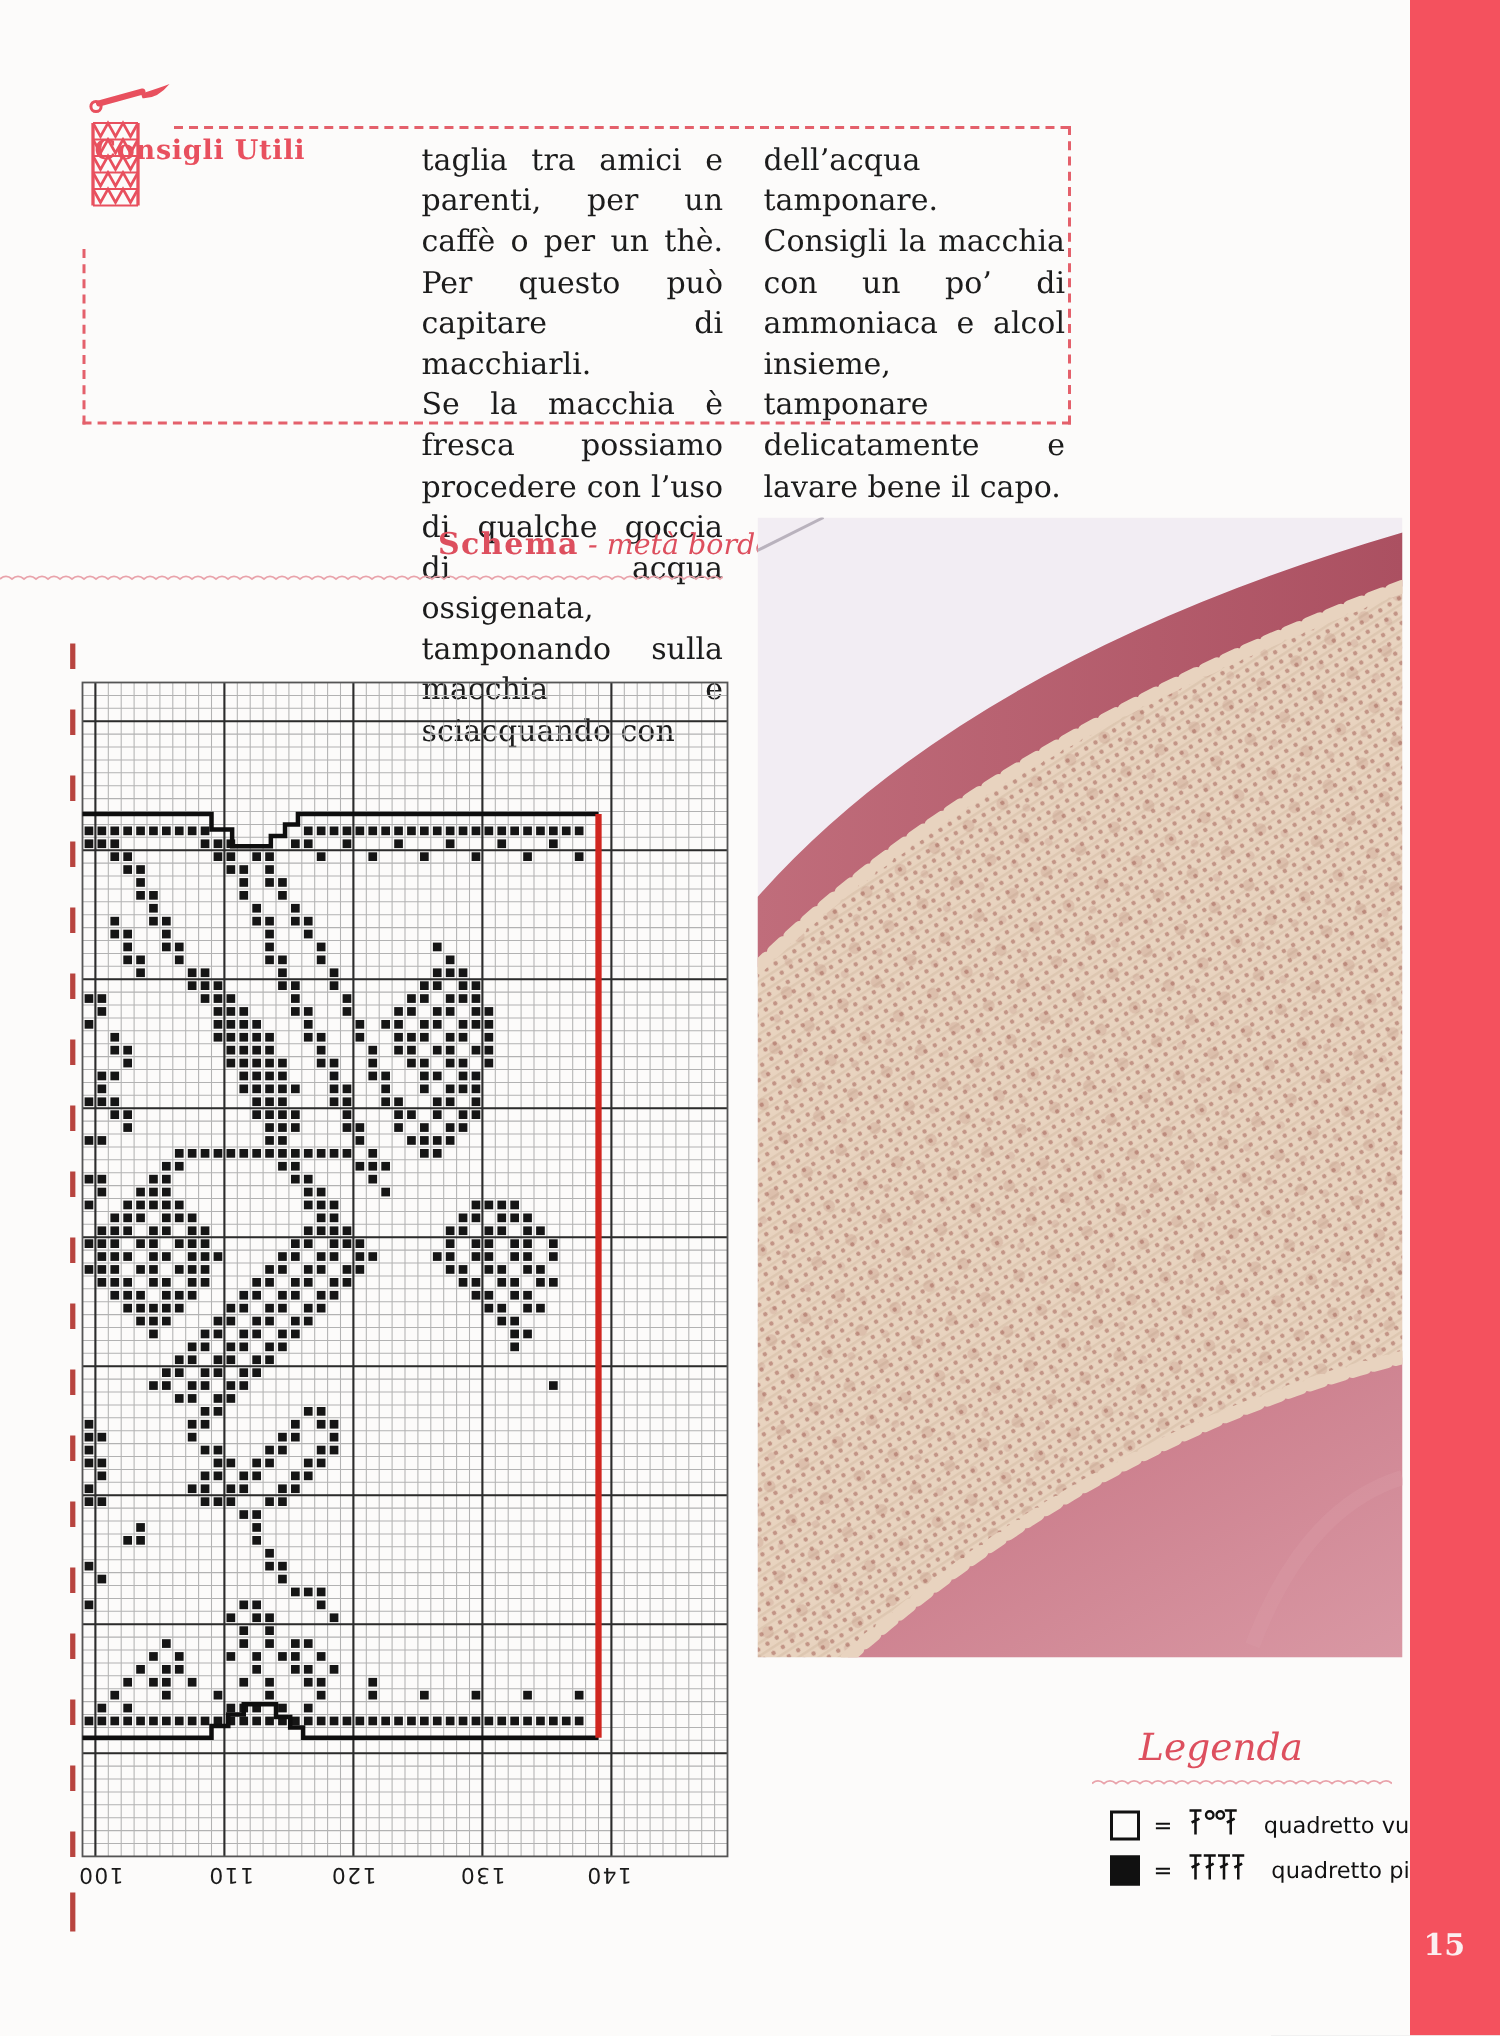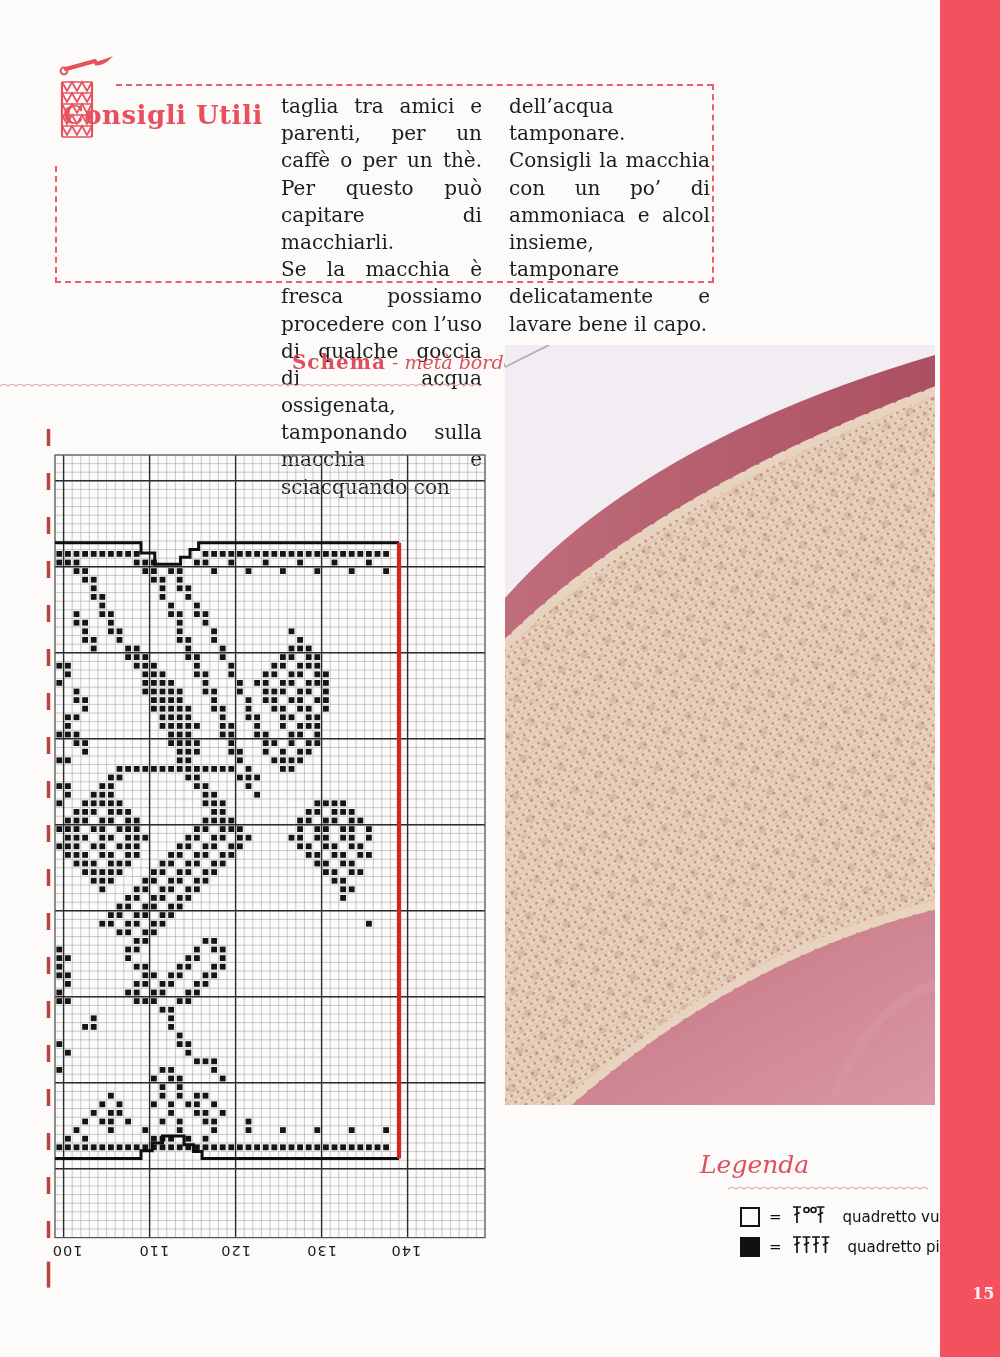--- a/index.html
+++ b/index.html
@@ -5,42 +5,42 @@
   html,body{margin:0;padding:0;background:#e9e9e9;}
   .page{position:relative;width:1000px;height:1357px;background:#fcfbfa;overflow:hidden;
         font-family:"DejaVu Serif", serif;}
   .abs{position:absolute;}
   
   .tb-line{position:absolute;border-color:#e4606b;}
   .tb-top{left:116px;top:84px;width:597px;border-top:2px dashed #e4606b;}
   .tb-right{left:712px;top:84px;height:199px;border-right:2px dashed #e4606b;}
   .tb-bottom{left:55px;top:281px;width:659px;border-bottom:2px dashed #e4606b;}
   .tb-left{left:55px;top:166px;height:117px;border-left:2px dashed #e4606b;}
-  .tips-title{left:63px;top:100px;font-size:26px;font-weight:bold;color:#e8505e;letter-spacing:.5px;}
+  .tips-title{left:63px;top:90px;font-size:18px;font-weight:bold;color:#e8505e;letter-spacing:.5px;}
   .tcol{position:absolute;width:201px;text-align:justify;font-size:20px;line-height:1.36;color:#1c1c1c;}
   .tcol p{margin:0;}
   .col1{left:64px;top:150px;}
   .col2{left:281px;top:93px;}
   .col3{left:509px;top:93px;}
   
   .schema-hd{left:0;top:350px;width:481px;text-align:right;color:#dd4f5e;padding-left:34px;}
   .schema-hd .t1{font-size:20px;font-weight:bold;letter-spacing:1px;}
   .schema-hd .t2{font-size:19px;font-style:italic;}
   .wavy{position:absolute;height:8px;}
   
-  .legenda-hd{left:700px;top:1150px;width:228px;text-align:left;color:#dd4f5e;
+  .legenda-hd{left:700px;top:1150px;width:228px;text-align:center;color:#dd4f5e;
               font-style:italic;font-size:25px;}
   .lg-row{position:absolute;display:flex;align-items:center;gap:9px;
           font-family:"DejaVu Sans", sans-serif;font-size:15px;color:#111;}
   .lg-row .sq{width:20px;height:20px;border:2px solid #111;box-sizing:border-box;}
   .lg-row .sq.full{background:#111;}
   .lg-row .eq{font-size:15px;}
   
   .band{left:940px;top:0;width:60px;height:1357px;background:#f4515e;}
-  .pagenum{left:972px;top:1284px;color:#fbeef0;font-size:16px;font-weight:bold;}
+  .pagenum{left:949px;top:1284px;color:#fbeef0;font-size:20px;font-weight:bold;}
 </style>
 </head>
 <body>
 
 <div class="page">
 
   <div class="abs" style="left:55px;top:48px;">
     <svg width="62" height="112" viewBox="0 0 62 112">
       <g stroke="#e8505e" fill="none" stroke-width="2">
         <circle cx="9" cy="23" r="3.4"></circle>

